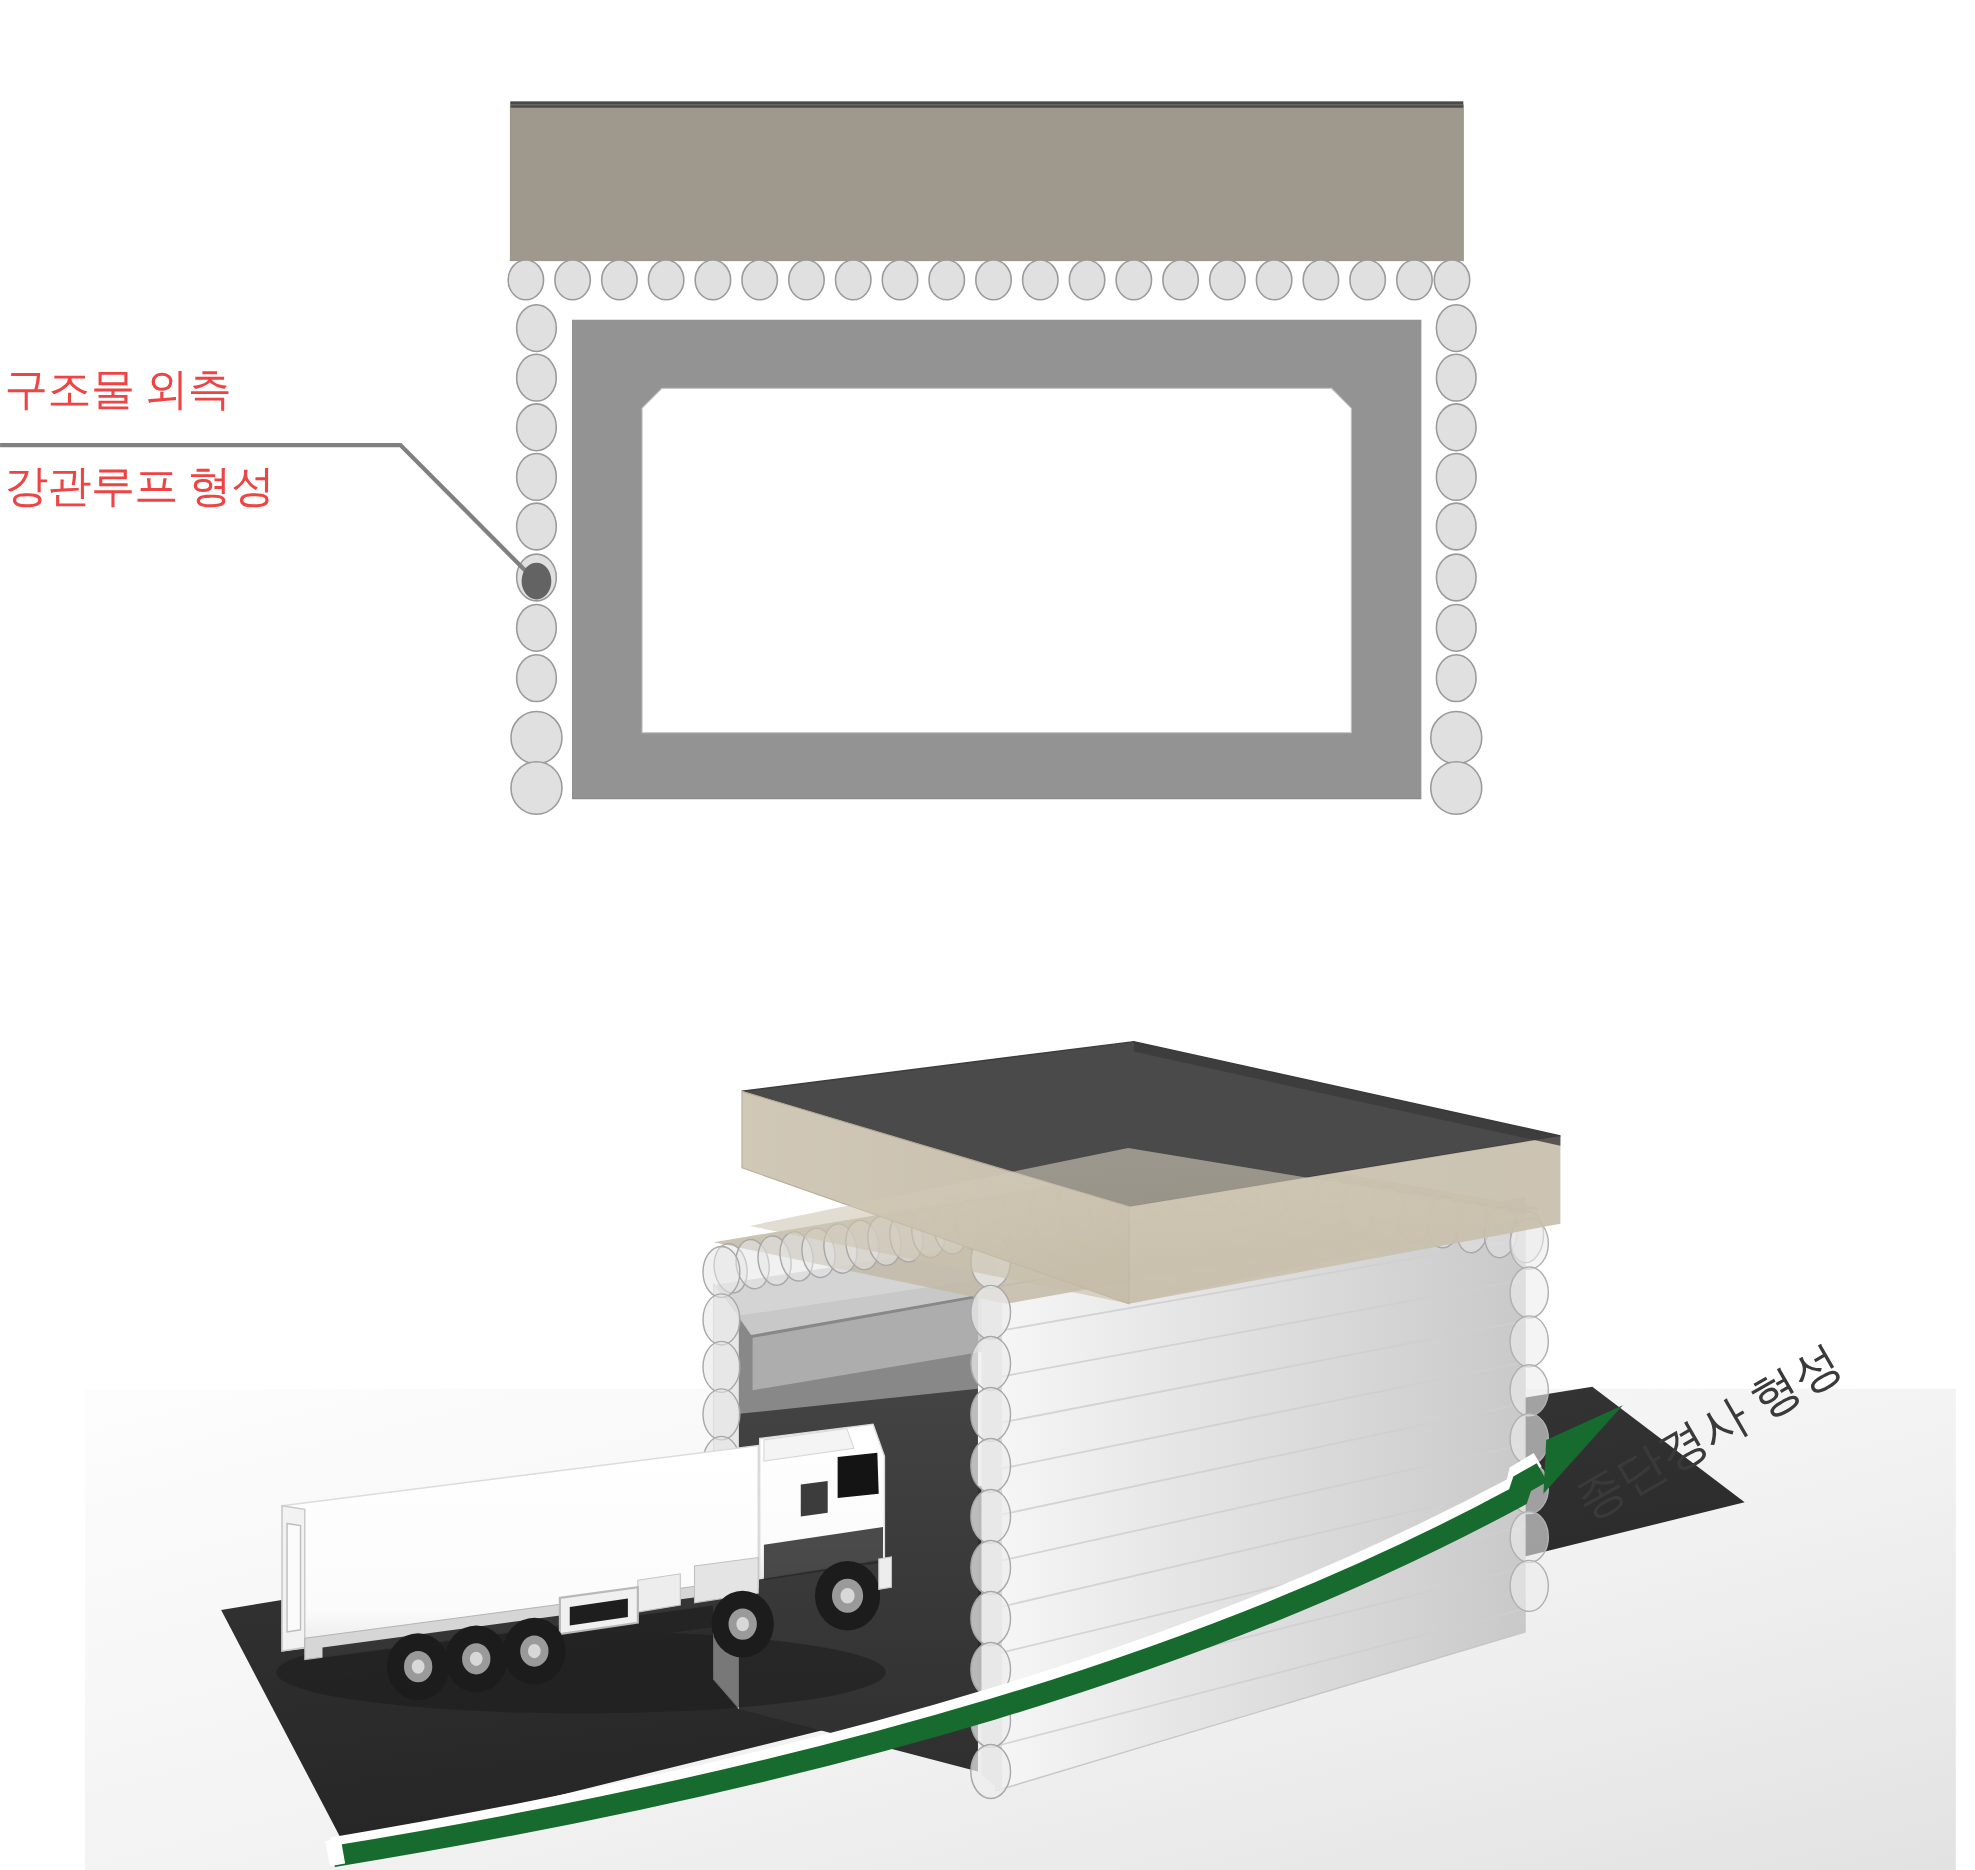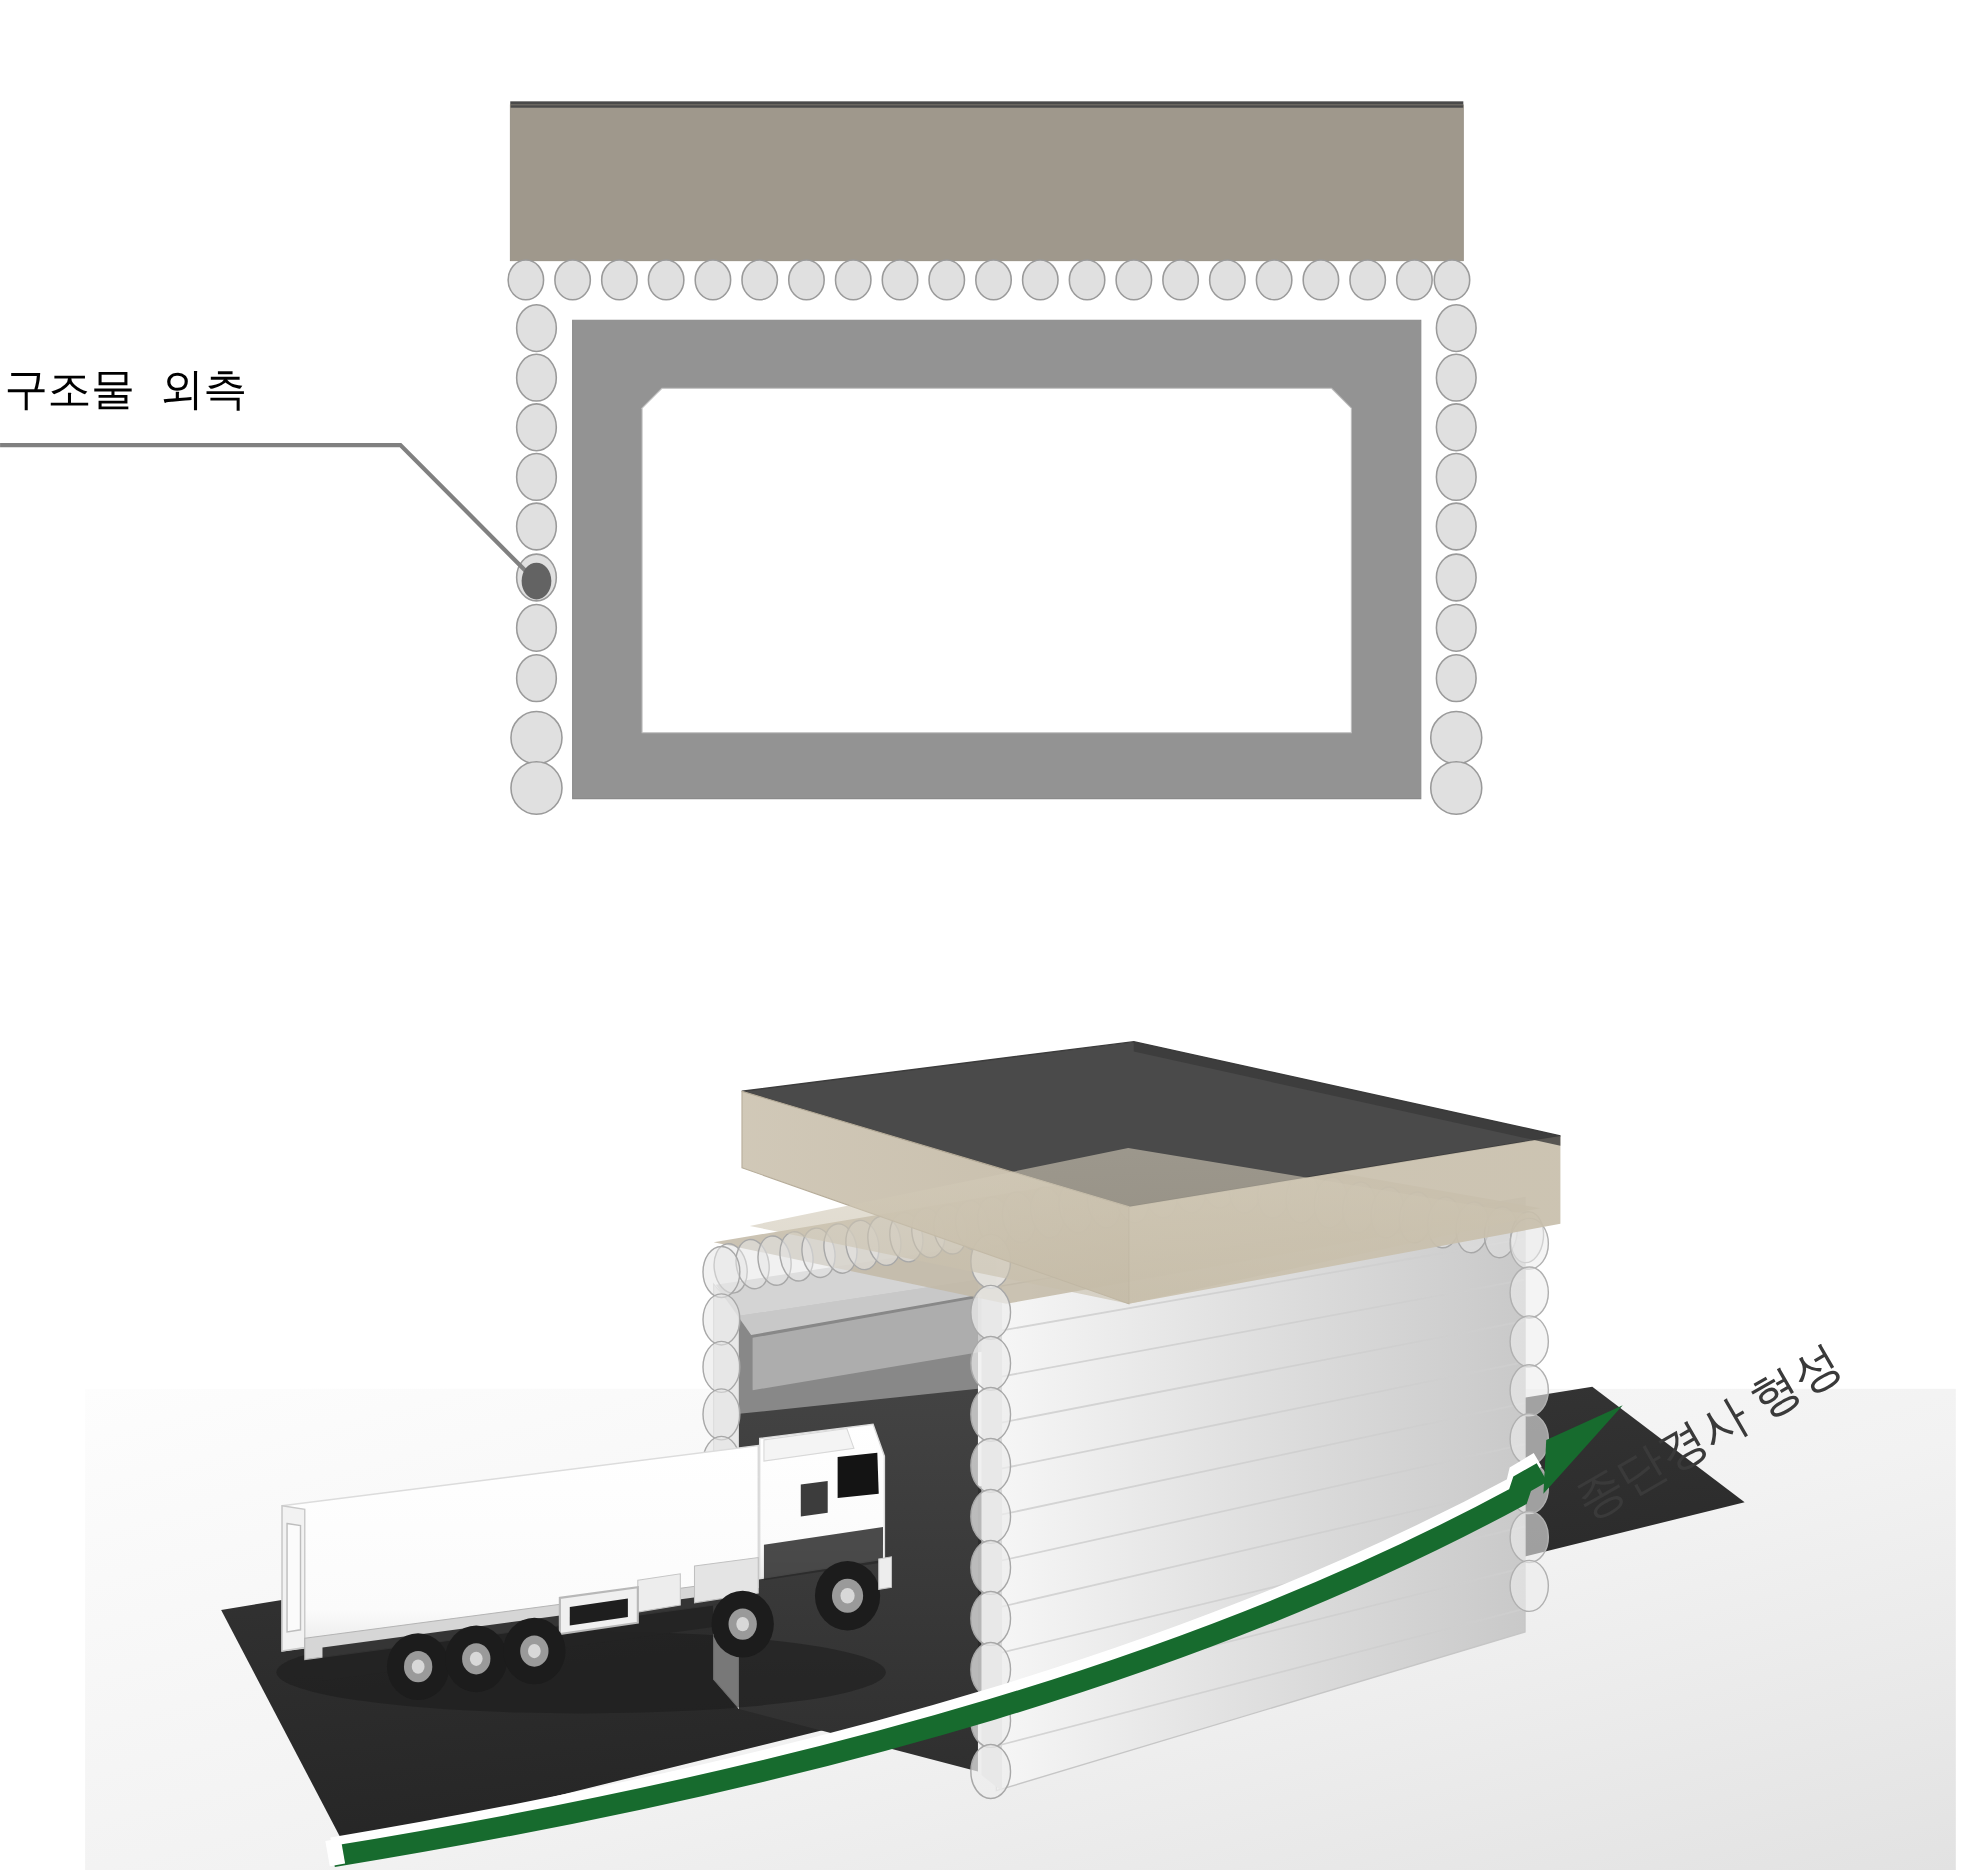--- a/index.html
+++ b/index.html
@@ -22,23 +22,23 @@
   }
   svg.layer {
     position: absolute;
     left: 0; top: 0;
     width: 1975px;
     height: 1870px;
     display: block;
   }
   .callout-label {
     position: absolute;
-    font-family: Liberation Mono, monospace;
+    font-family: Liberation Serif, serif;
     font-size: 44px;
-    color: #000000;
+    color: #ef4444;
     white-space: nowrap;
     letter-spacing: -0.7px;
   }
   #label-upper { left: 4.3px;  top: 360px; }
   #label-lower { left: 4.3px;  top: 457px; }
 
   #slope-label {
     position: absolute;
     left: 1580px;
     top: 1474px;
@@ -170,20 +170,21 @@
       <path d="M 906 576 L 934 548 L 1879 548 L 1907 576 L 1907 1034 L 906 1034 Z" fill="#ffffff" stroke="#bdbdbd" stroke-width="1.5"></path>
     </g>
 
     <g>
       <path d="M 0 628 L 565 628 L 752 816" fill="none" stroke="#808080" stroke-width="6" stroke-linejoin="miter"></path>
       <ellipse cx="757" cy="820" rx="21" ry="26" fill="#636363"></ellipse>
     </g>
   </svg>
 
   <div class="callout-label" id="label-upper">구조물 외측</div>
+  <div class="callout-label" id="label-lower">강관루프 형성</div>
 
   <svg class="layer" viewBox="0 0 2787 2639">
 
     <g>
       <rect x="120" y="1960" width="2640" height="679" fill="url(#gradGround)"></rect>
     </g>
 
     <g>
       <path d="M 312 2272 L 2247 1957 L 2462 2120 L 488 2608 Z" fill="url(#gradRoad)"></path>
     </g>

